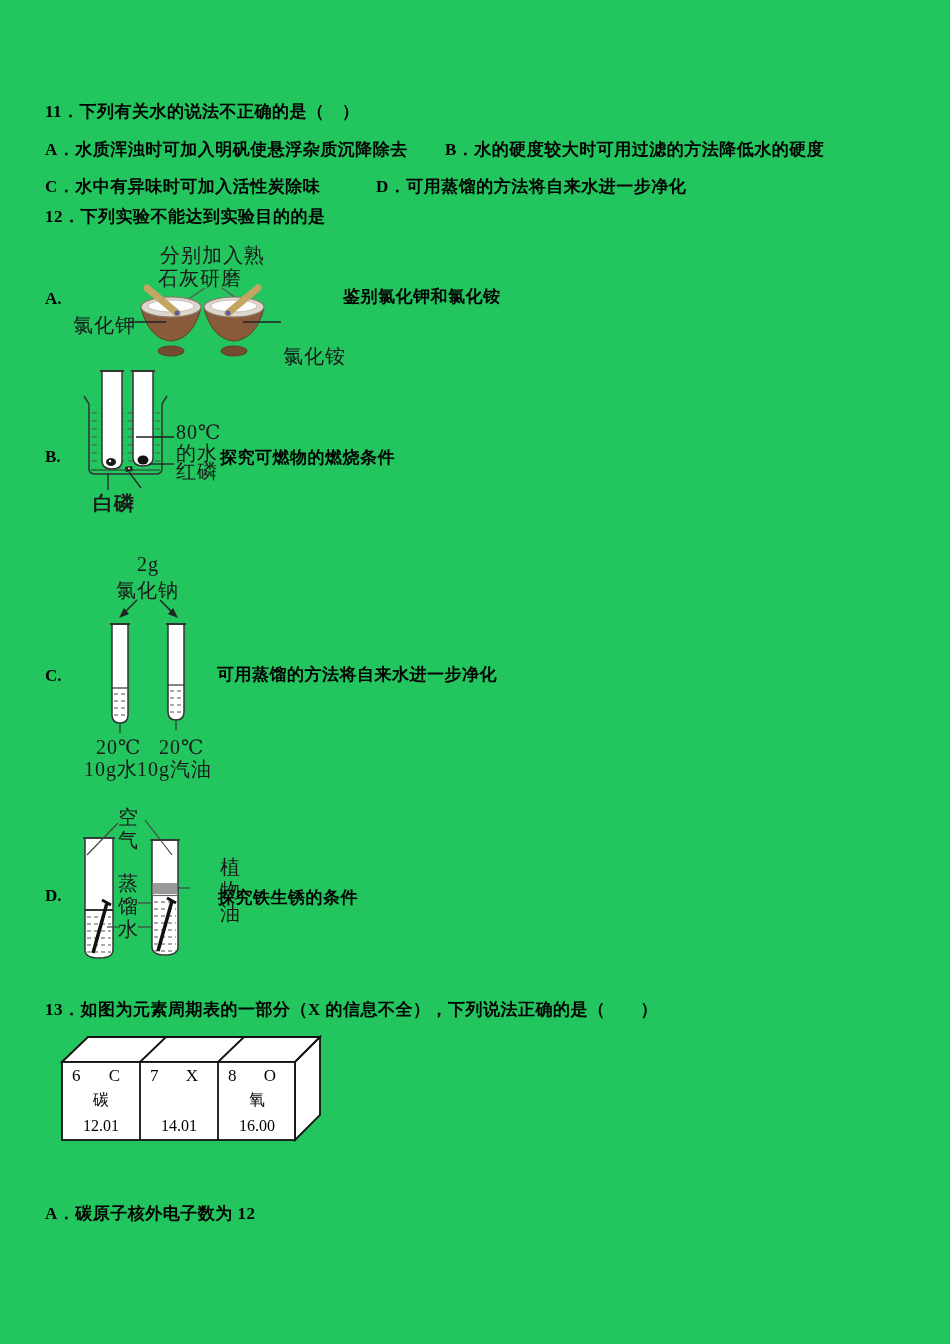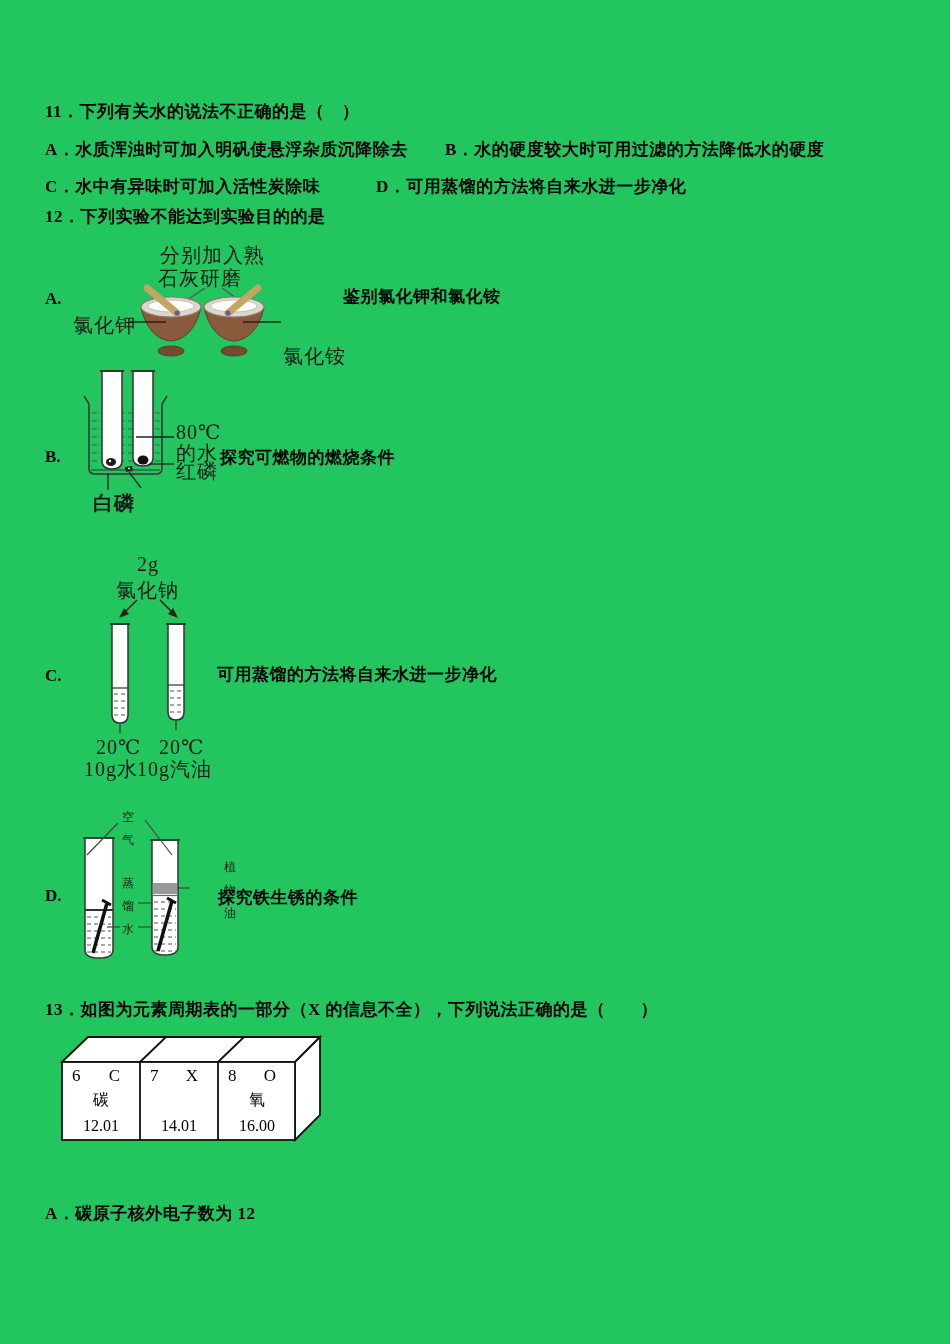--- a/index.html
+++ b/index.html
@@ -2,21 +2,21 @@
 <html><head>
 <meta charset="utf-8">
 <style>
   html,body{margin:0;padding:0;background:#fff;}
   .page{position:relative;width:950px;height:1344px;background:#22c55e;overflow:hidden;
         font-family:"Liberation Serif","DejaVu Serif",serif;color:#000;}
   .t{position:absolute;white-space:nowrap;}
   .q{font-weight:bold;font-size:17px;letter-spacing:0.5px;}
   .purpose{font-weight:bold;font-size:17px;letter-spacing:0.5px;}
   .lbl{font-size:20px;color:#1a1a1a;letter-spacing:1px;}
-  .vlbl{position:absolute;width:20px;font-size:12px;color:#1a1a1a;
+  .vlbl{position:absolute;width:20px;font-size:20px;color:#1a1a1a;
         line-height:23px;text-align:center;white-space:normal;word-break:break-all;}
   svg{position:absolute;overflow:visible;}
   .optletter{font-weight:bold;font-size:17px;}
   .cell{position:absolute;width:78px;height:76px;}
   .cell-top{display:flex;justify-content:space-between;padding:2px 20px 0 10px;
             font-size:17px;height:24px;}
   .cell-name{text-align:center;font-size:16px;height:24px;}
   .cell-mass{text-align:center;font-size:16px;padding-top:3px;}
 </style>
 </head>

